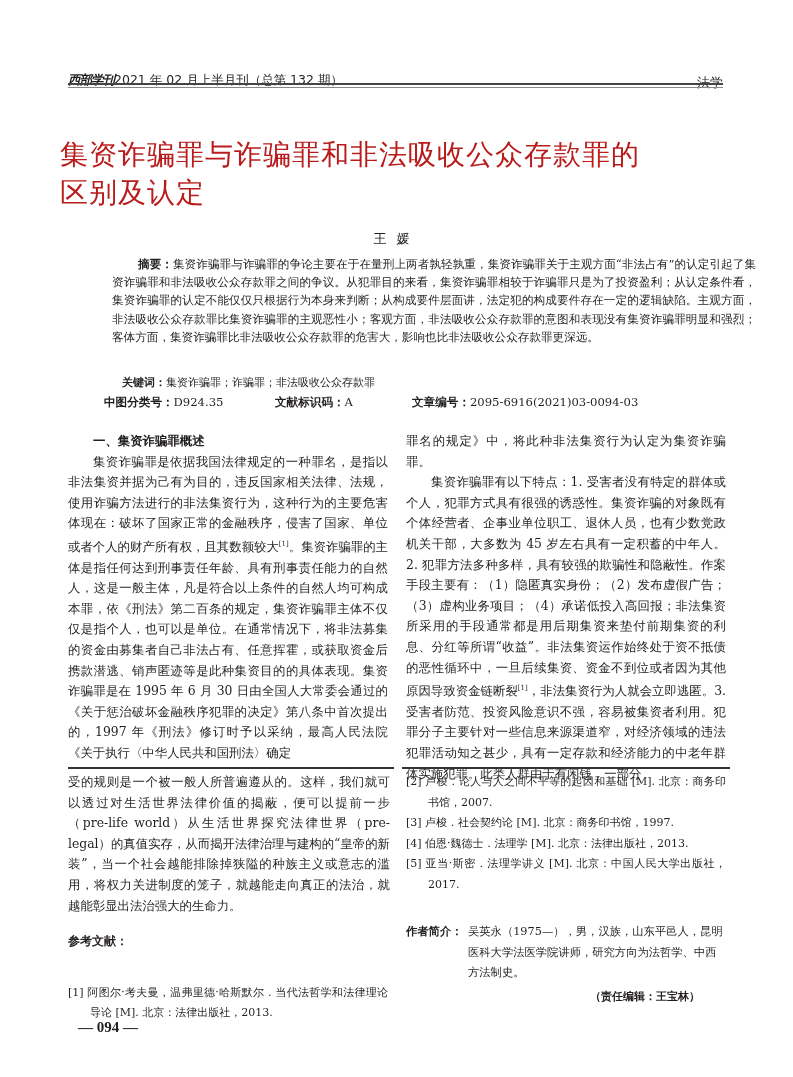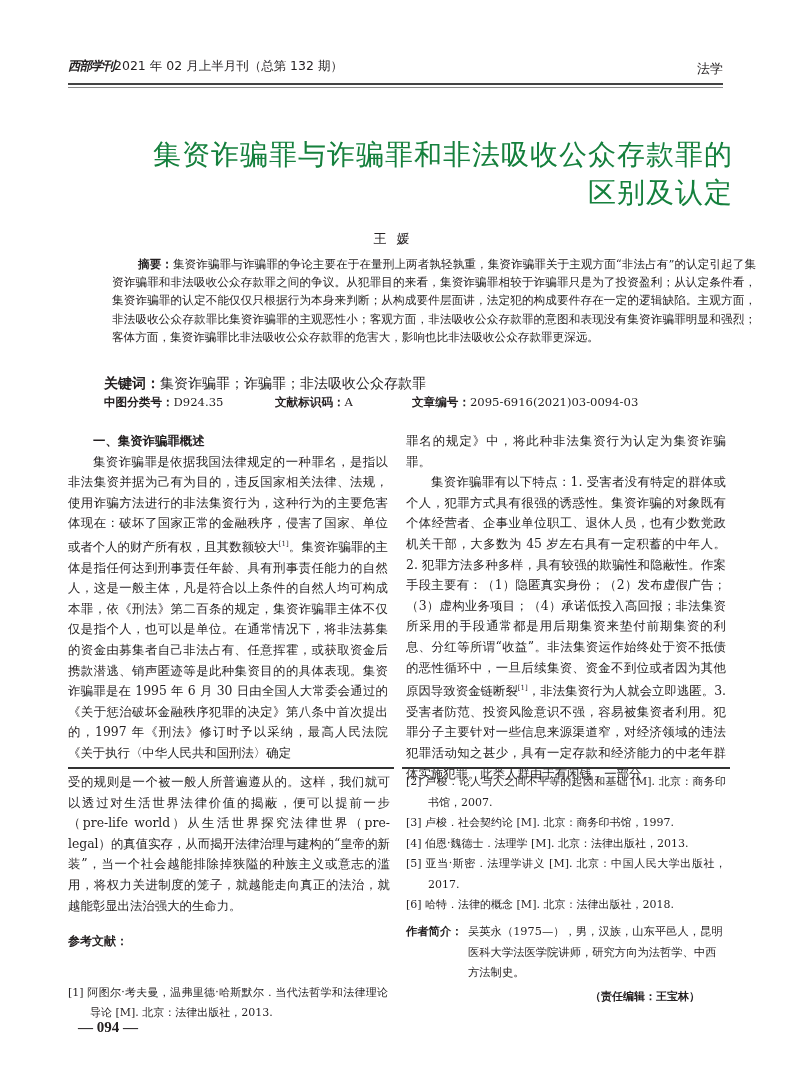--- a/index.html
+++ b/index.html
@@ -3,36 +3,36 @@
   <meta charset="utf-8">
   <style>
     html, body { margin: 0; padding: 0; background: #ffffff; }
     body {
       width: 793px; height: 1077px; position: relative; overflow: hidden;
       font-family: "DejaVu Serif", "Liberation Serif", serif;
       color: #231f20;
     }
     .abs { position: absolute; }
     
-    .header { left: 68px; top: 58px; width: 655px; height: 24px; }
+    .header { left: 68px; top: 72px; width: 655px; height: 24px; }
     .journal { left: 0; top: 0; font-size: 12.5px; font-family: "DejaVu Sans", "Liberation Sans", sans-serif; white-space: nowrap; }
     .journal .logo { font-weight: bold; font-style: italic; font-family: "DejaVu Serif", serif; letter-spacing: -1px; }
     .section { right: 0; top: 2px; font-size: 13px; font-family: "DejaVu Sans", sans-serif; }
     .rule1 { left: 68px; top: 83px; width: 655px; height: 2px; background: #444; }
     .rule2 { left: 68px; top: 87px; width: 655px; height: 1px; background: #888; }
 
     
-    .title { left: 60px; top: 136px; width: 673px; text-align: right; font-size: 28px; line-height: 38px; color: #15803d; letter-spacing: 1px; font-family: "DejaVu Sans", sans-serif; font-weight: 300; }
+    .title { left: 60px; top: 136px; width: 673px; text-align: left; font-size: 28px; line-height: 38px; color: #b91c1c; letter-spacing: 1px; font-family: "DejaVu Sans", sans-serif; font-weight: 300; }
     .author { left: 0; top: 230px; width: 793px; text-align: center; font-size: 13px; letter-spacing: 10px; }
 
     
     .abstract { left: 78px; top: 255px; width: 644px; font-size: 11.6px; line-height: 18.2px; text-align: justify; margin-left: 34px; }
     .abstract .lead { text-indent: 26px; }
     .bold { font-weight: bold; font-family: "DejaVu Sans", sans-serif; }
-    .kw { left: 104px; top: 375px; font-size: 14px; }
+    .kw { left: 122px; top: 375px; font-size: 11px; }
     .cls { top: 395px; font-size: 11.6px; white-space: nowrap; }
 
     
     .col { font-size: 12.4px; line-height: 20.6px; text-align: justify; }
     .colL { left: 68px; top: 431px; width: 320px; }
     .colR { left: 406px; top: 431px; width: 320px; }
     .p { text-indent: 25px; margin: 0; }
     .p0 { margin: 0; }
     .h1 { font-weight: bold; font-family: "DejaVu Sans", sans-serif; font-size: 12.4px; margin: 0 0 0 25px; }
     sup { font-size: 7px; vertical-align: 5px; }
@@ -104,21 +104,20 @@
 
 <div class="abs col colL2">
   <p class="p0">受的规则是一个被一般人所普遍遵从的。这样，我们就可以透过对生活世界法律价值的揭蔽，便可以提前一步（pre-life world）从生活世界探究法律世界（pre-legal）的真值实存，从而揭开法律治理与建构的“皇帝的新装”，当一个社会越能排除掉狭隘的种族主义或意志的滥用，将权力关进制度的笼子，就越能走向真正的法治，就越能彰显出法治强大的生命力。</p>
 </div>
 
 <div class="abs refs">
   <p class="ref">[2] 卢梭．论人与人之间不平等的起因和基础 [M]. 北京：商务印书馆，2007.</p>
   <p class="ref">[3] 卢梭．社会契约论 [M]. 北京：商务印书馆，1997.</p>
   <p class="ref">[4] 伯恩·魏德士．法理学 [M]. 北京：法律出版社，2013.</p>
   <p class="ref">[5] 亚当·斯密．法理学讲义 [M]. 北京：中国人民大学出版社，2017.</p>
-  <p class="ref">[6] 哈特．法律的概念 [M]. 北京：法律出版社，2018.</p>
 </div>
 
 <div class="abs refhead bold">参考文献：</div>
 <div class="abs refsL">
   <p class="ref">[1] 阿图尔·考夫曼，温弗里德·哈斯默尔．当代法哲学和法律理论导论 [M]. 北京：法律出版社，2013.</p>
 </div>
 
 <div class="abs bio">
   <span class="label">作者简介：</span>
   <div class="body">吴英永（1975—），男，汉族，山东平邑人，昆明医科大学法医学院讲师，研究方向为法哲学、中西方法制史。</div>

